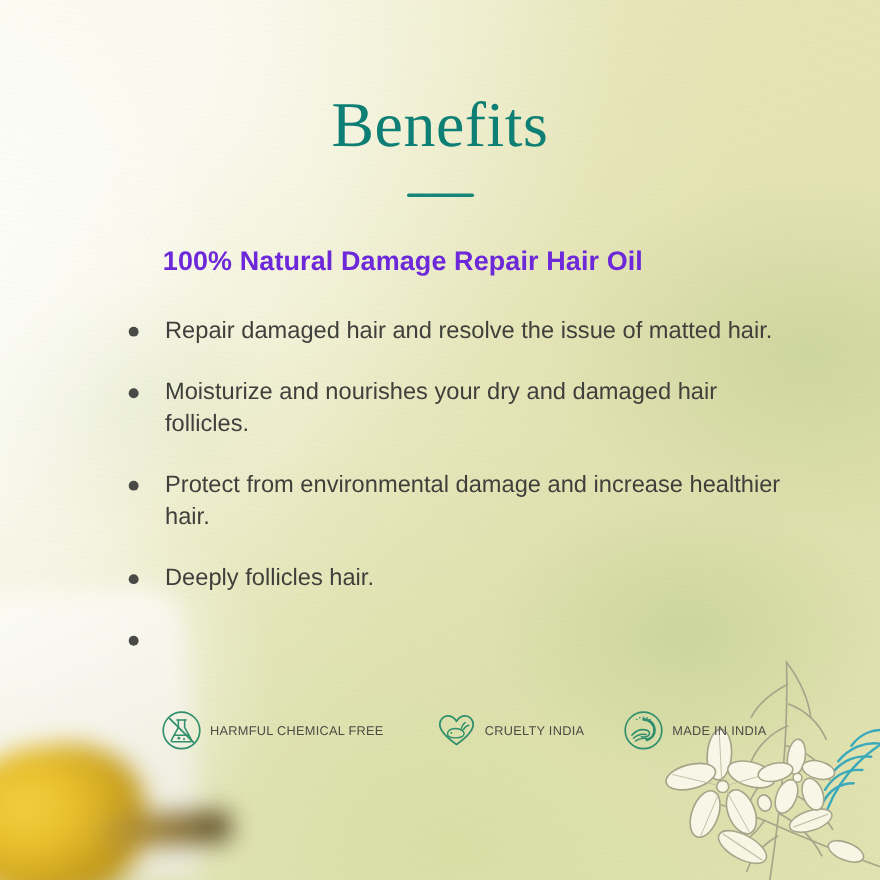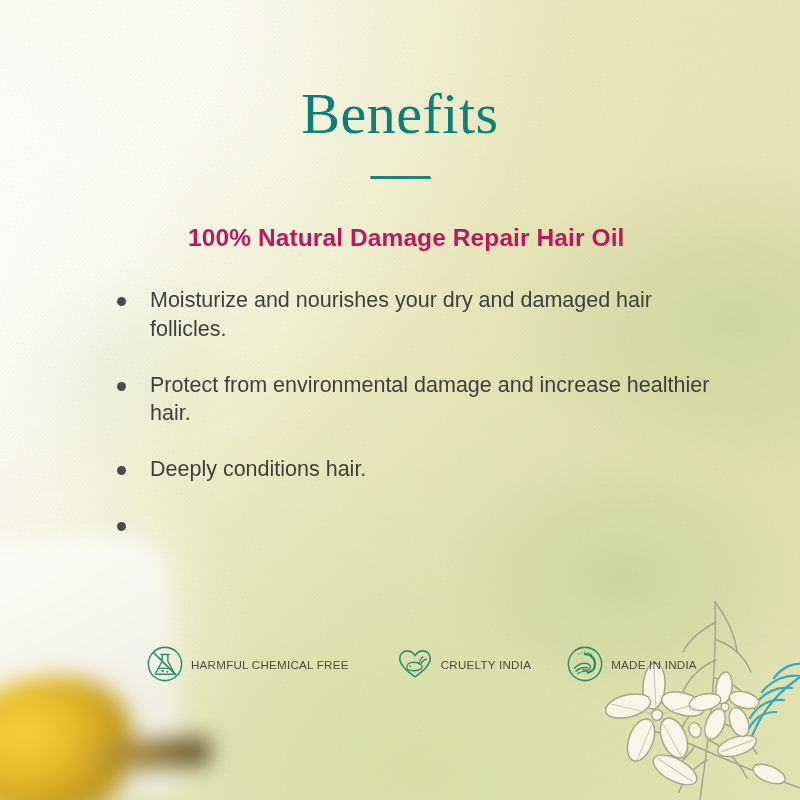--- a/index.html
+++ b/index.html
@@ -146,23 +146,22 @@
     background: #17857a;
     border-radius: 2px;
   }
 
   .subtitle {
     position: absolute;
     top: 224px;
     left: 148px;
     font-size: 24.5px;
     font-weight: bold;
-    color: #be185d;
+    color: #6d28d9;
     letter-spacing: 0.1px;
-    margin-left: 40px;
   }
 
   .benefit-list {
     position: absolute;
     top: 286px;
     left: 113px;
     width: 600px;
     margin: 0;
     padding: 0;
     list-style: none;
@@ -301,29 +300,33 @@
 
   <div class="content">
 
     <div class="title">Benefits</div>
     <div class="title-divider"></div>
     <div class="subtitle">100% Natural Damage Repair Hair Oil</div>
 
     <ul class="benefit-list">
       <li class="benefit-item">
         <span class="dot"></span>
+        <span>Repair damaged hair and resolve the issue of matted hair.</span>
+      </li>
+      <li class="benefit-item">
+        <span class="dot"></span>
         <span>Moisturize and nourishes your dry and damaged hair follicles.</span>
       </li>
       <li class="benefit-item">
         <span class="dot"></span>
         <span>Protect from environmental damage and increase healthier hair.</span>
       </li>
       <li class="benefit-item">
         <span class="dot"></span>
-        <span>Deeply conditions hair.</span>
+        <span>Deeply follicles hair.</span>
       </li>
       <li class="benefit-item">
         <span class="dot"></span>
       </li>
     </ul>
 
     <div class="badges">
 
       <div class="badge">
         <svg class="badge-icon" viewBox="0 0 40 40">

